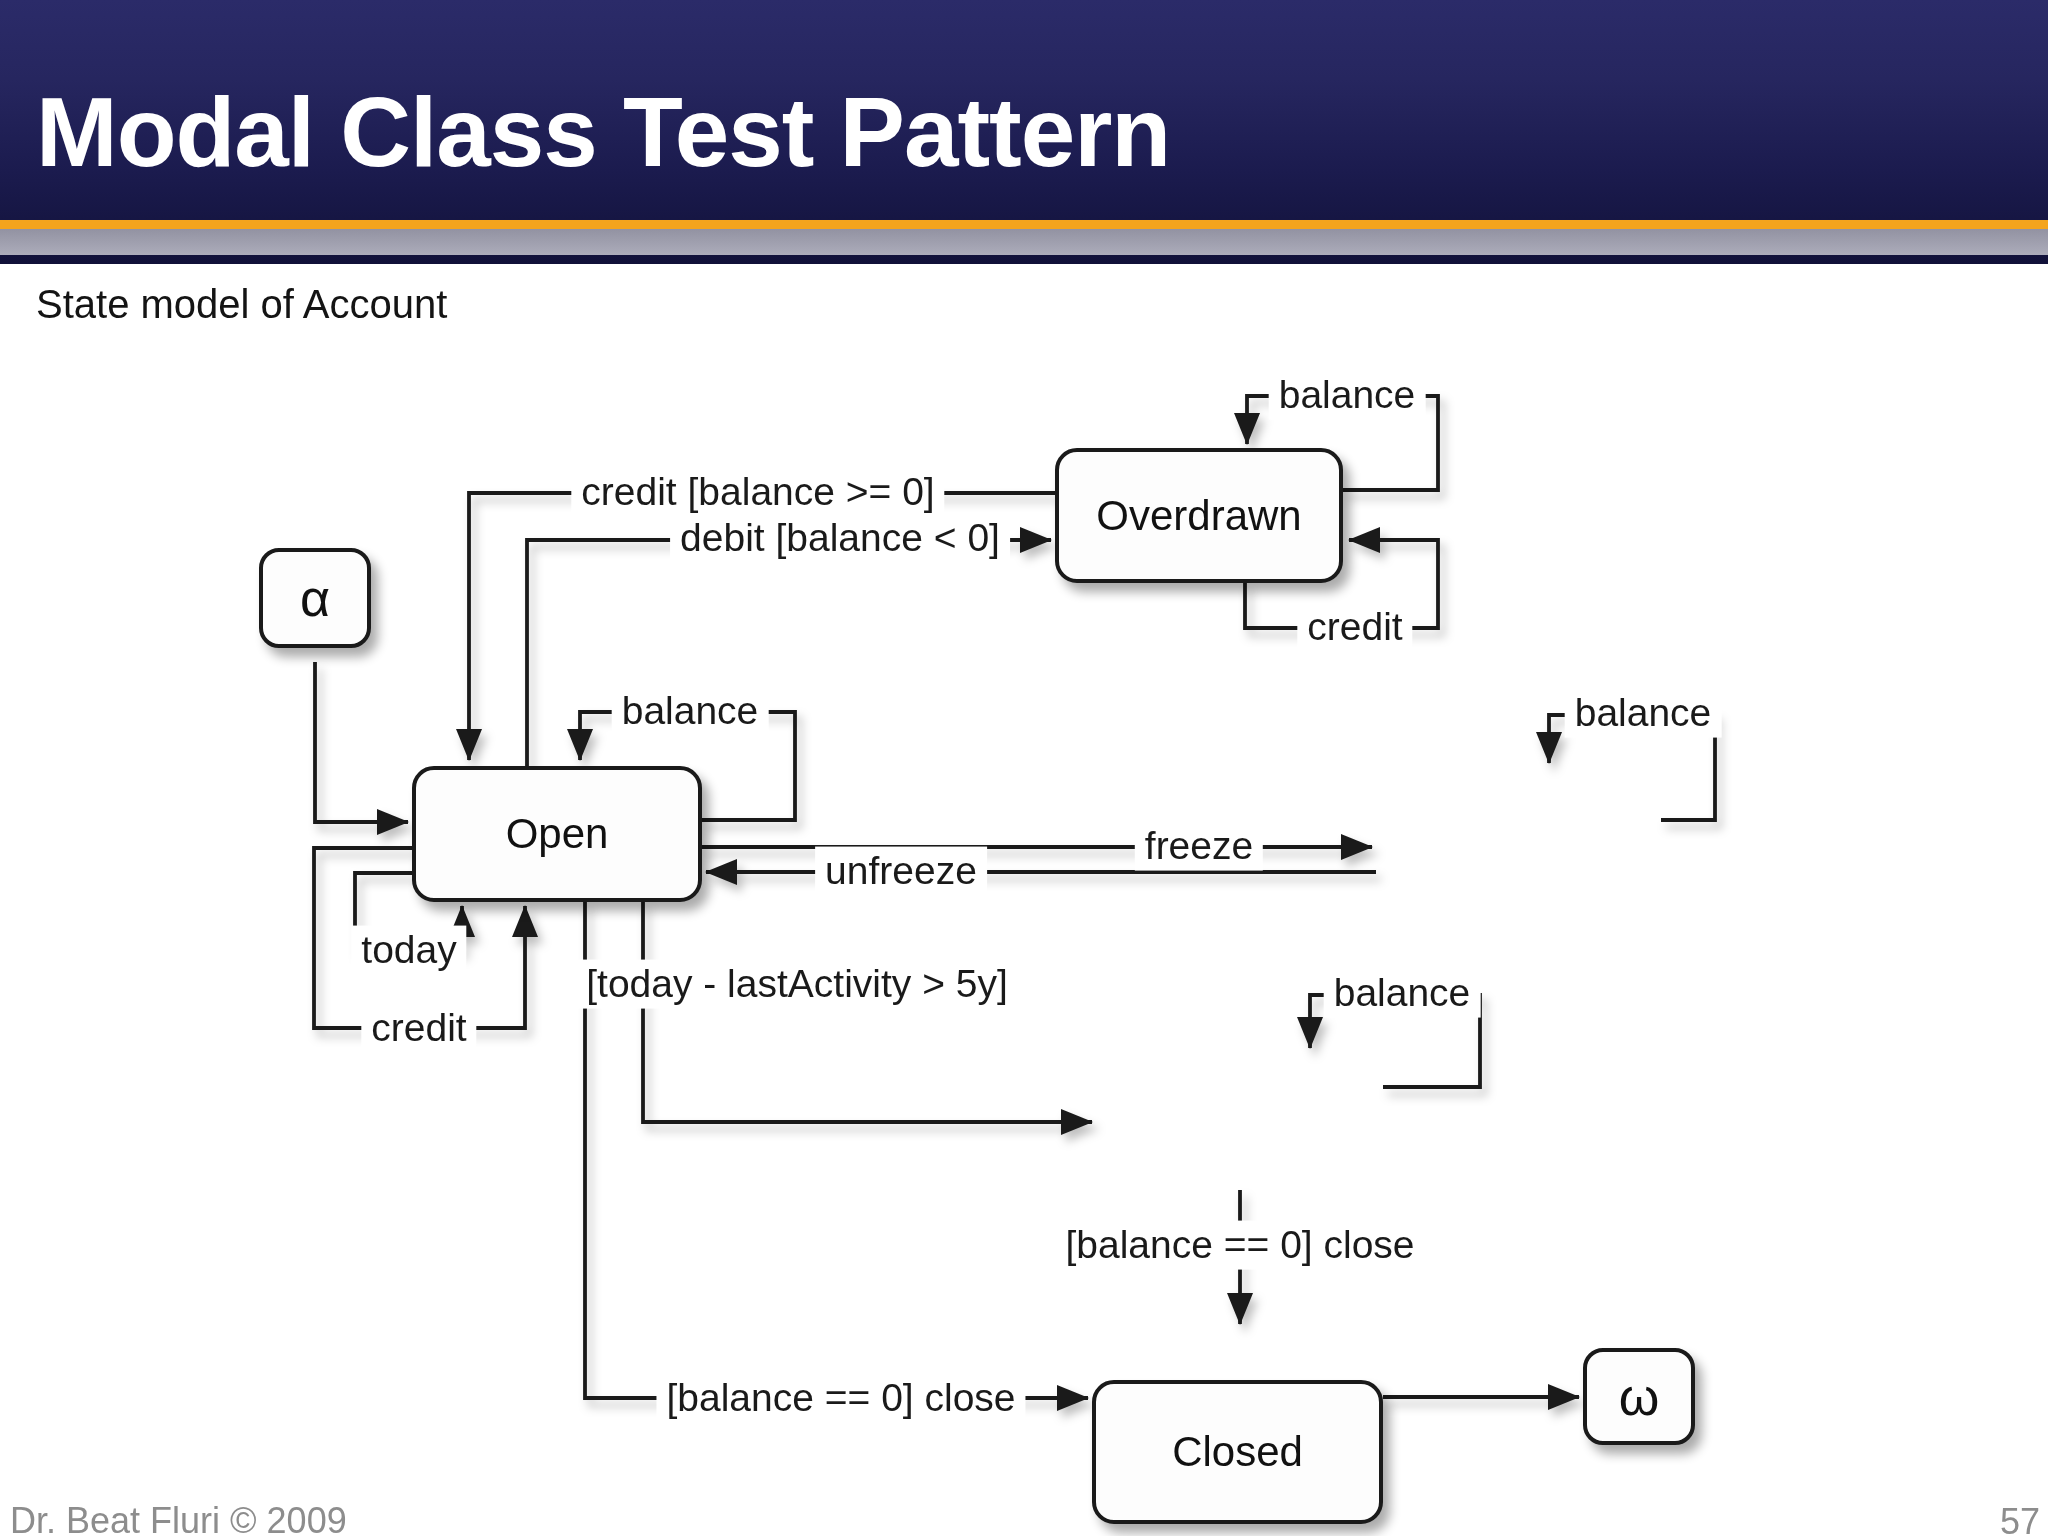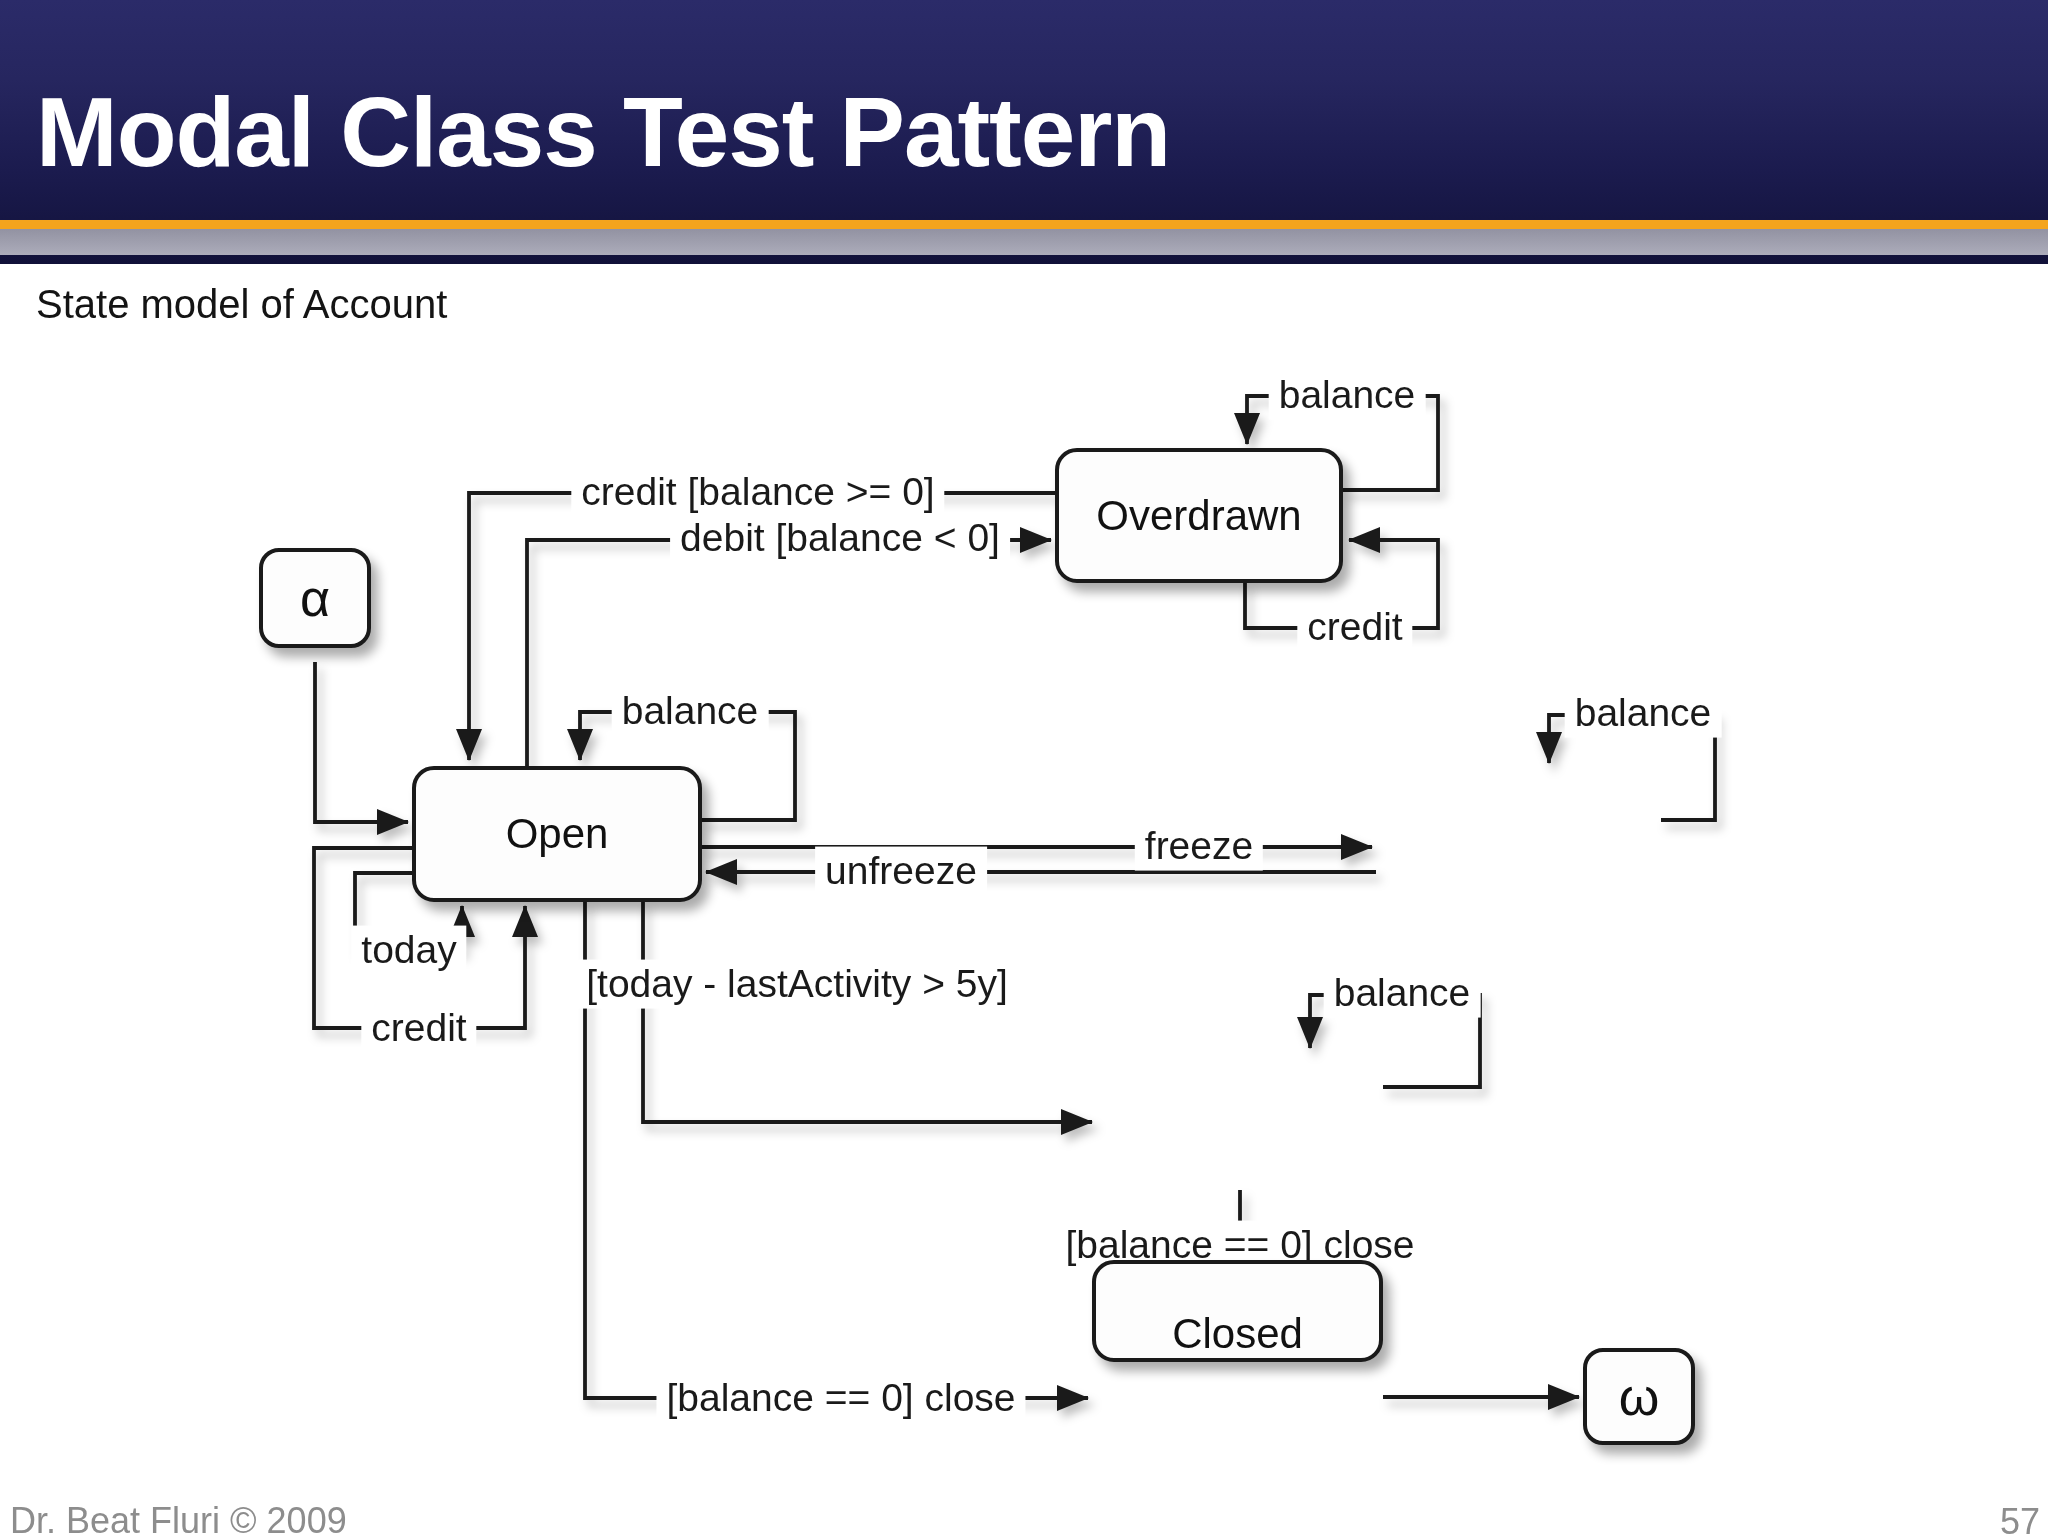--- a/index.html
+++ b/index.html
@@ -104,21 +104,21 @@
 
   <div class="state term" style="left:259px;top:548px;width:112px;height:100px;">
       <span>α</span>
     </div>
   <div class="state" style="left:412px;top:766px;width:290px;height:136px;">
       <span>Open</span>
     </div>
   <div class="state" style="left:1055px;top:448px;width:288px;height:135px;">
       <span>Overdrawn</span>
     </div>
-  <div class="state" style="left:1092px;top:1260px;width:291px;height:102px;align-items:flex-end;">
+  <div class="state" style="left:1092px;top:1380px;width:291px;height:144px;">
       <span>Closed</span>
     </div>
   <div class="state term" style="left:1583px;top:1348px;width:112px;height:97px;">
       <span>ω</span>
     </div>
 
   <div class="foot left">Dr. Beat Fluri © 2009</div>
   <div class="foot right">57</div>
 
 </div>

